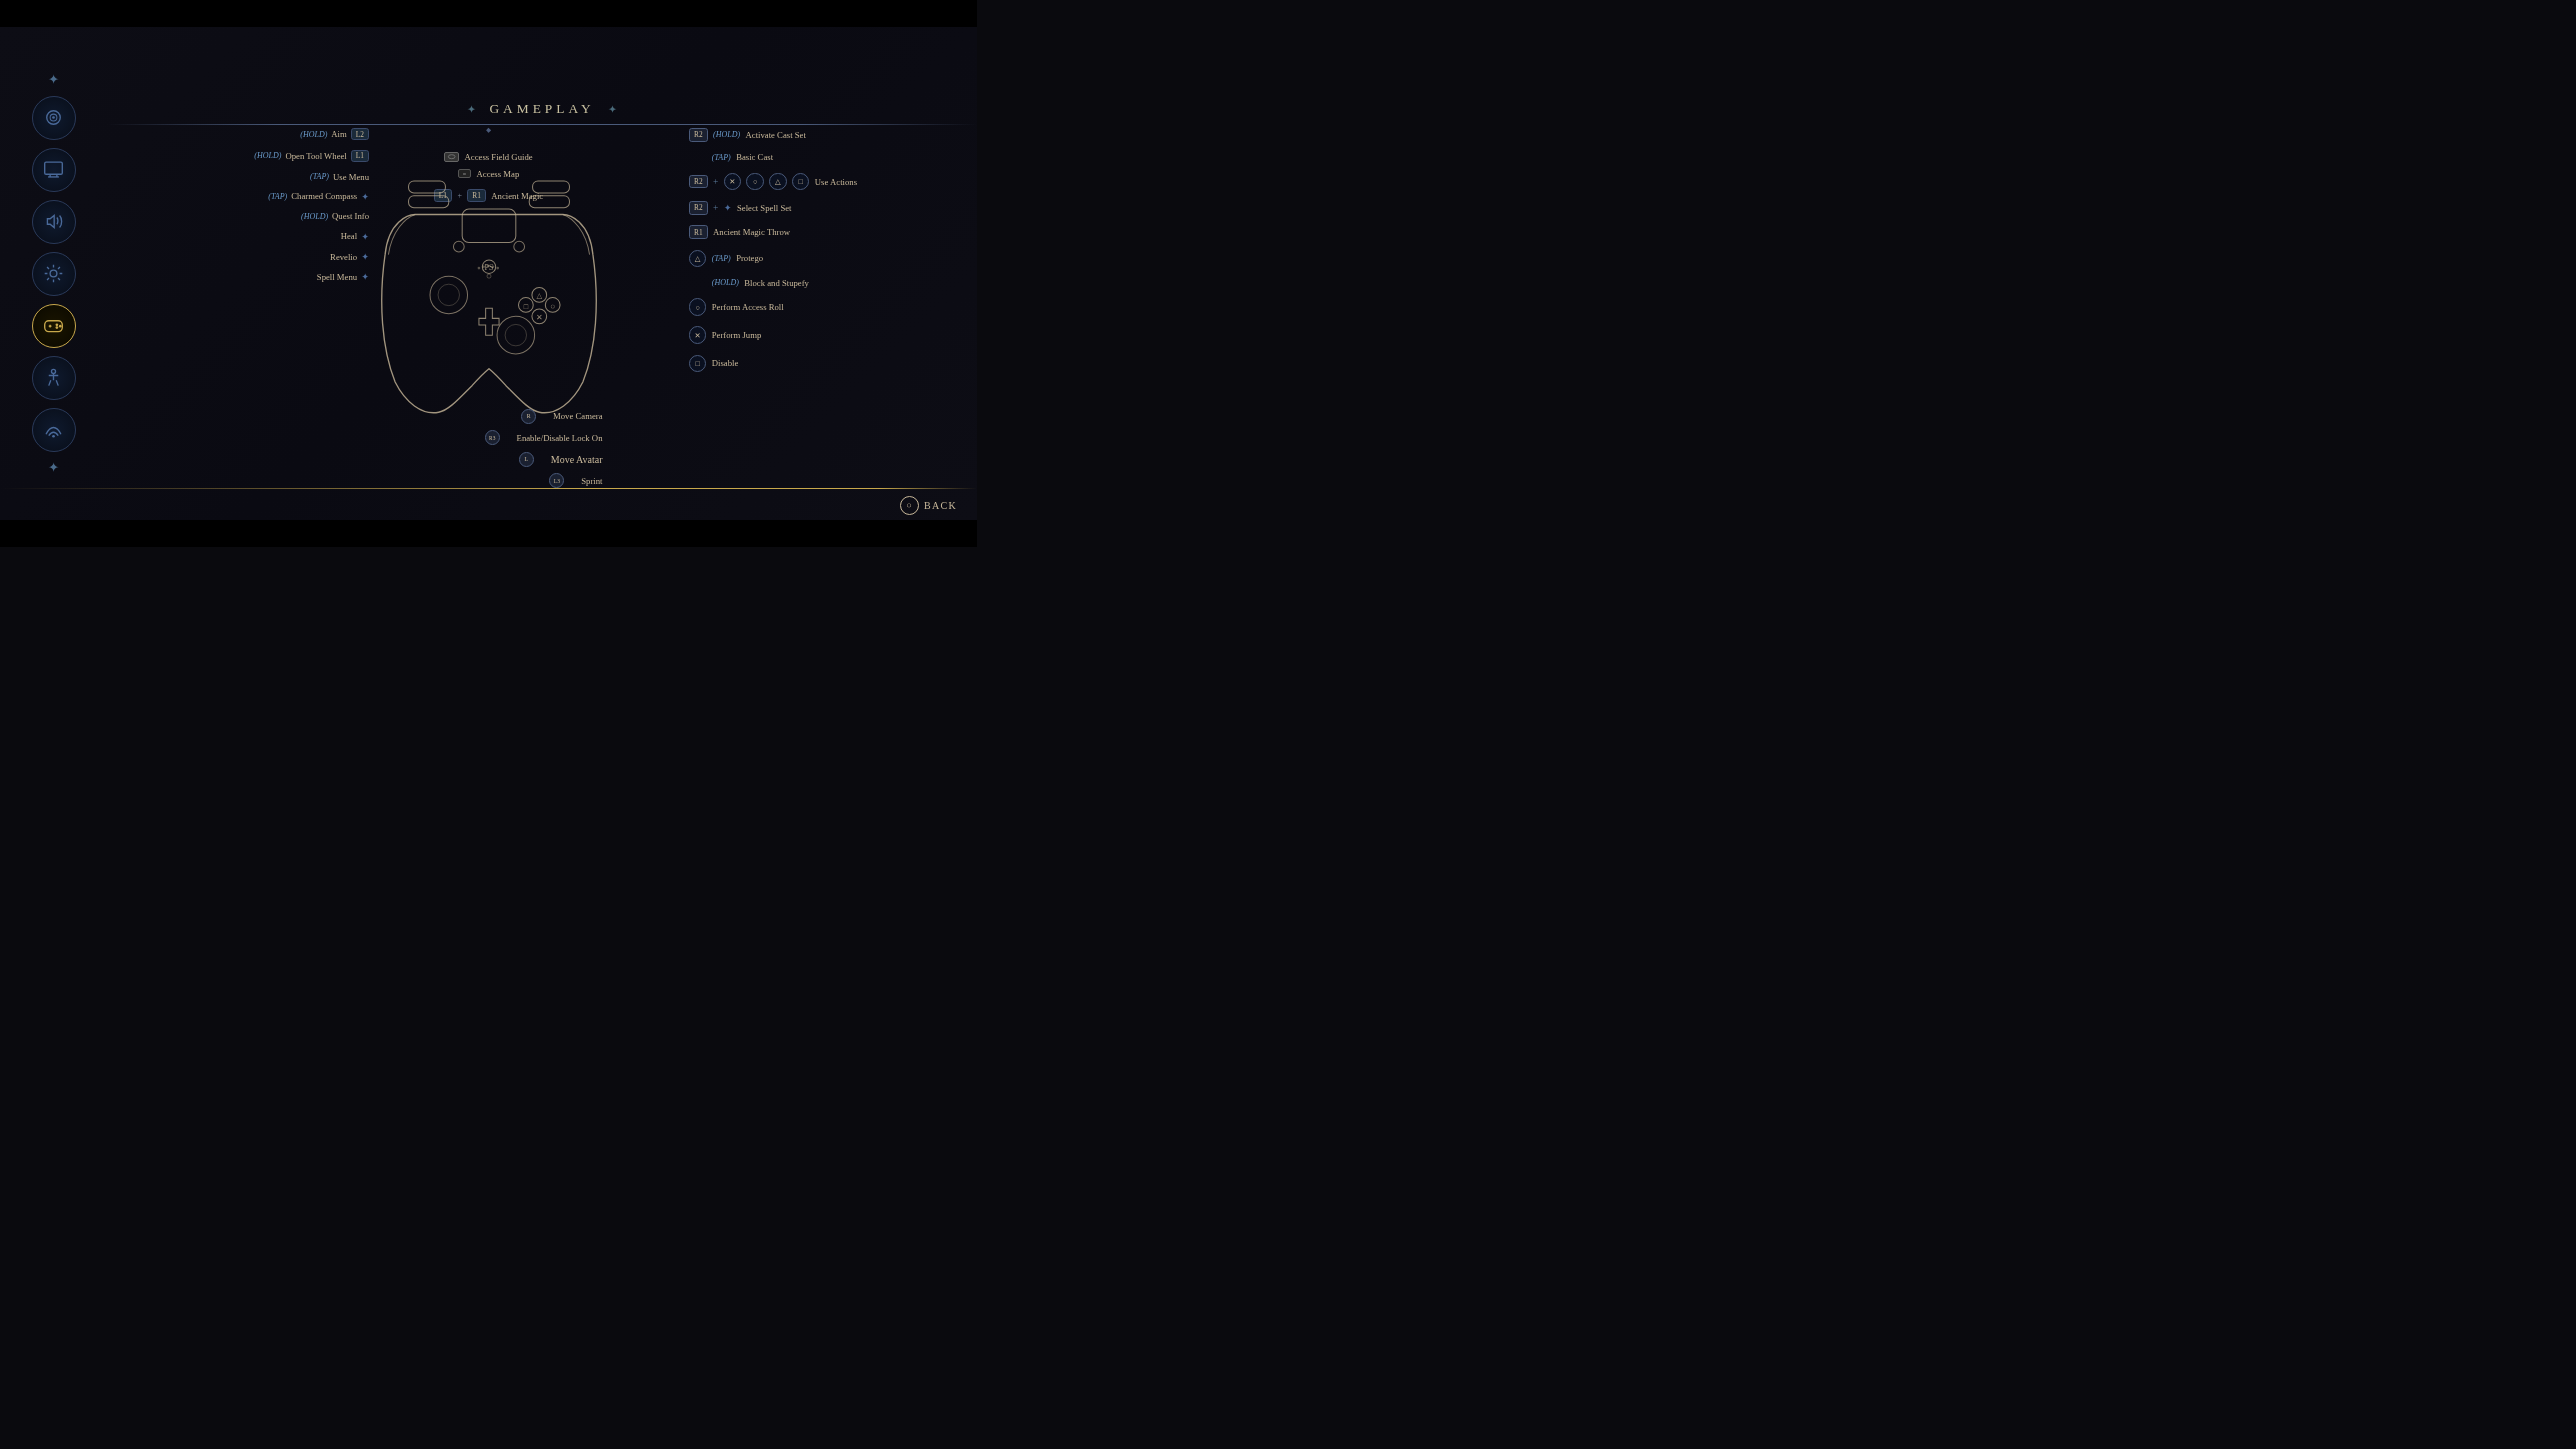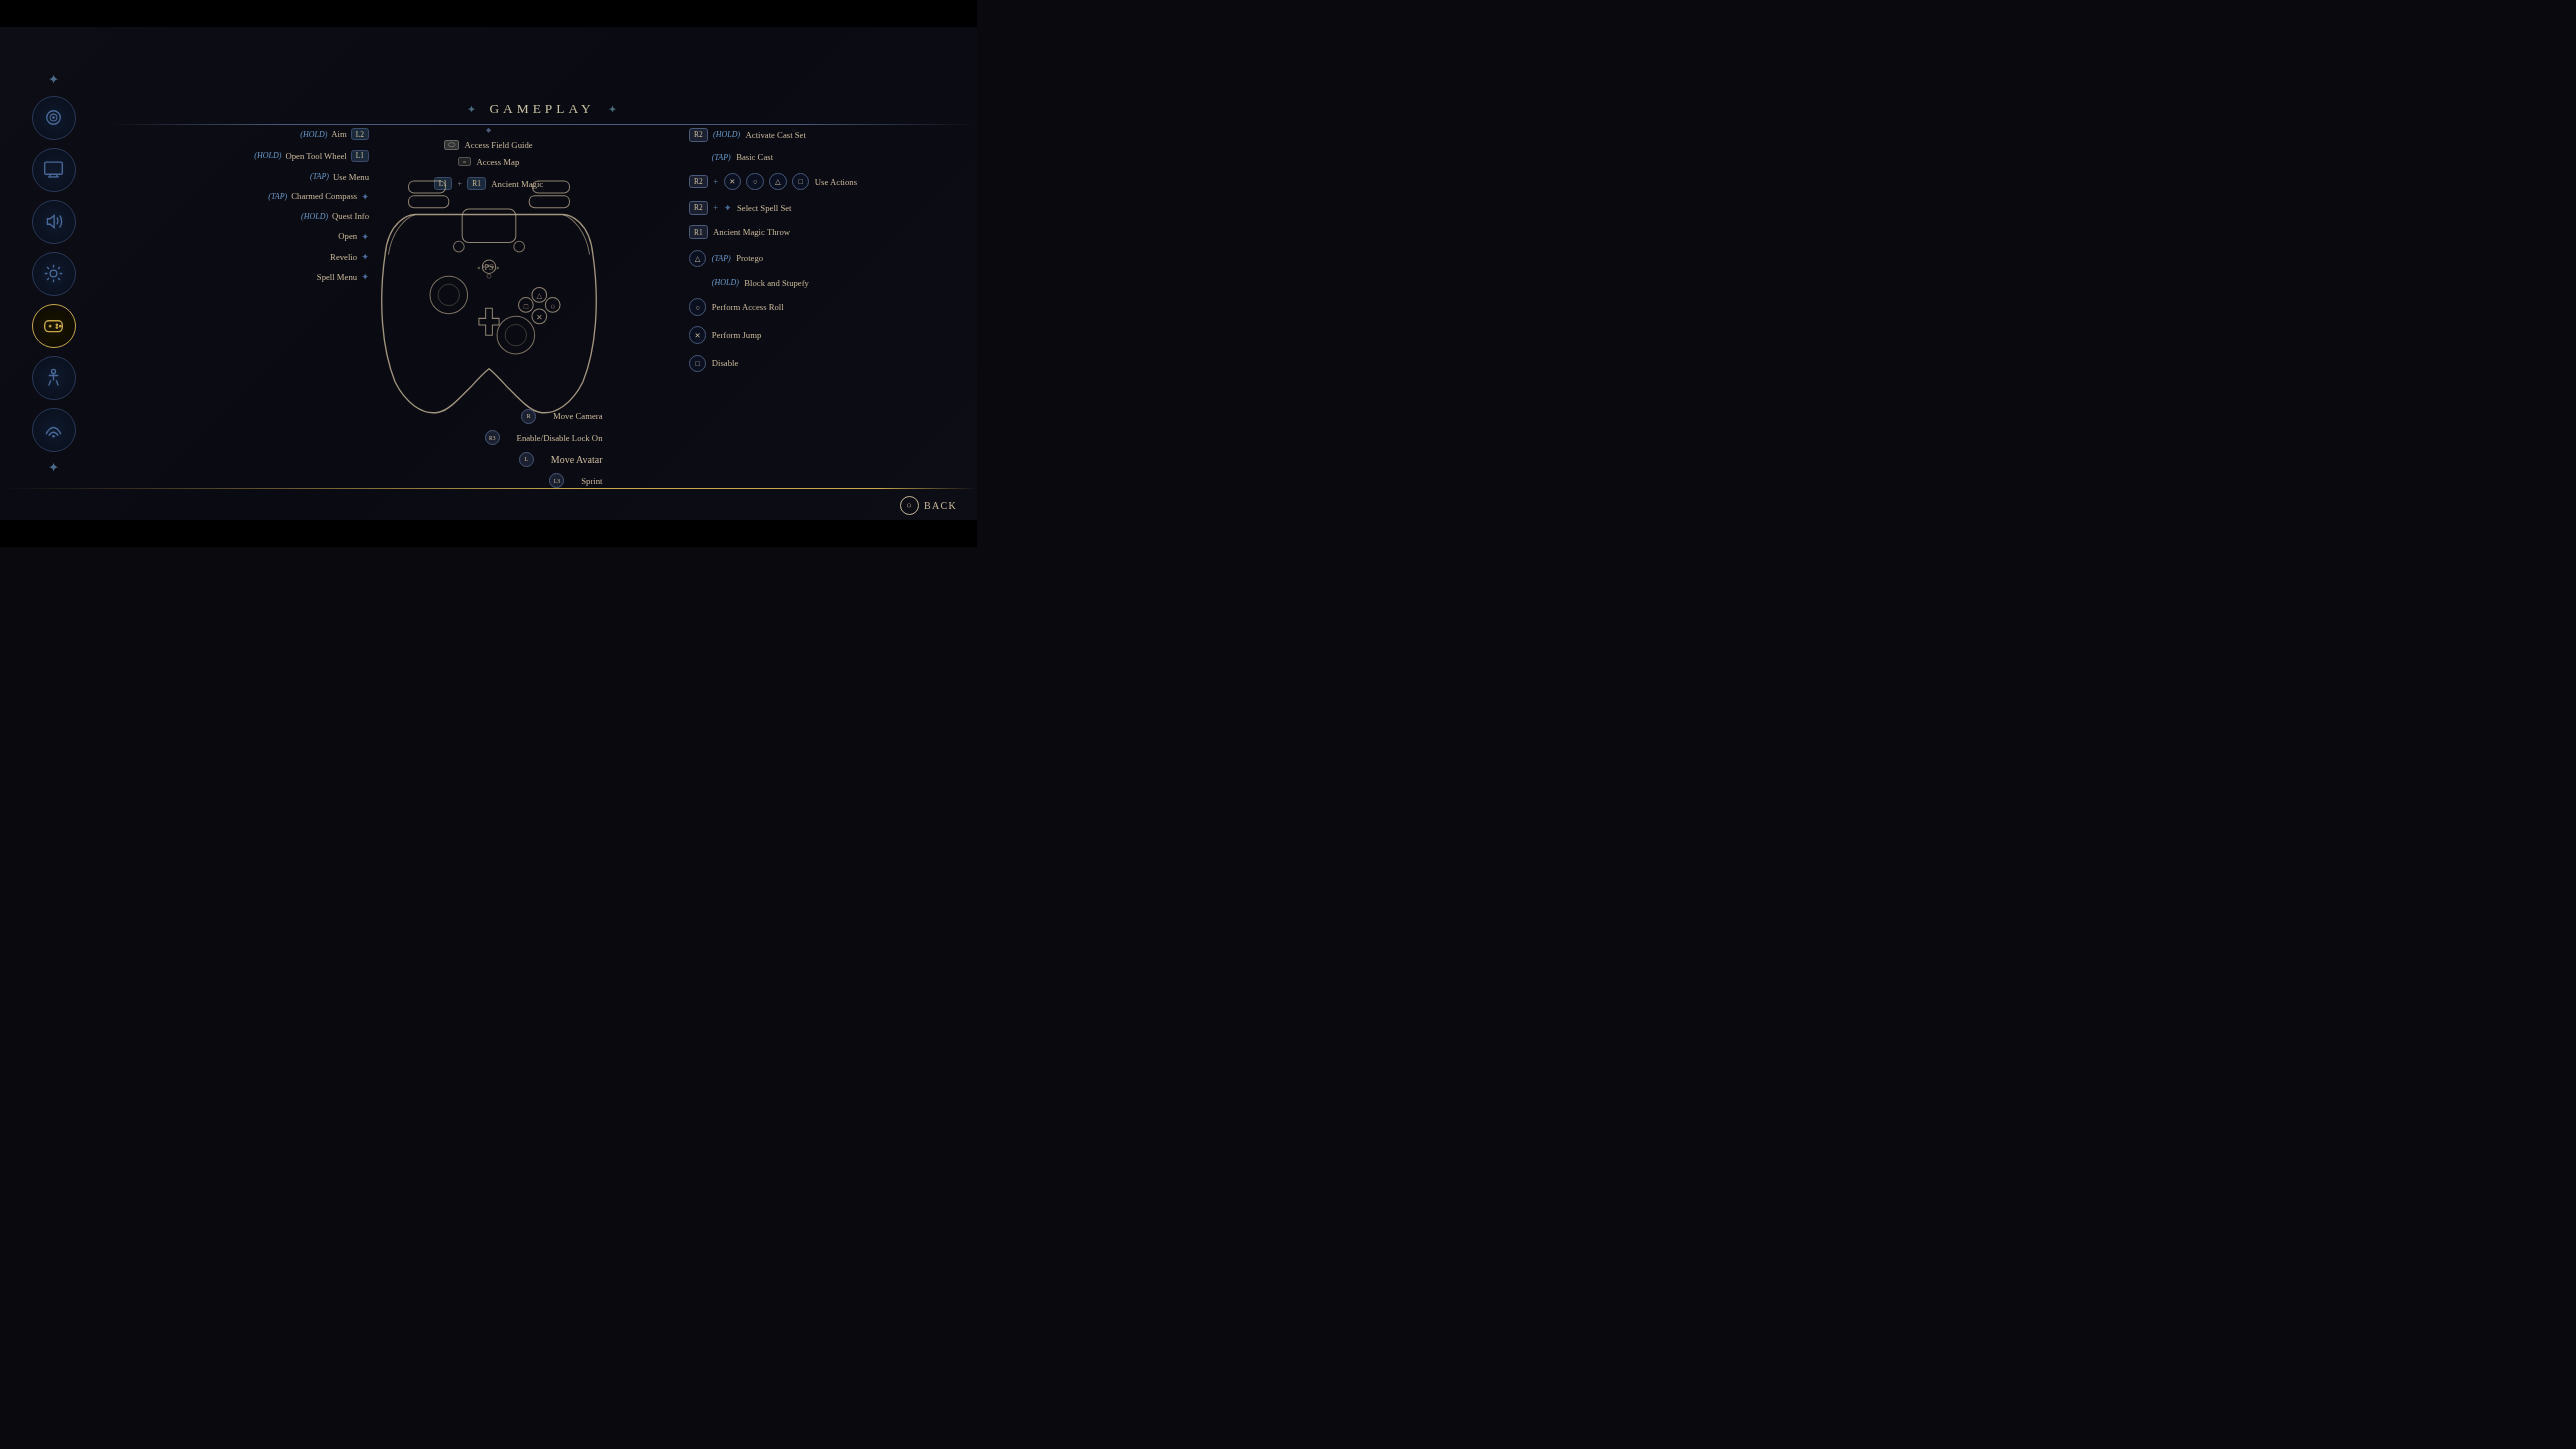--- a/index.html
+++ b/index.html
@@ -410,21 +410,21 @@
 
 
   <div class="section-title-area">
     <span class="section-dpad">✦</span>
     <span class="section-title">GAMEPLAY</span>
     <span class="section-dpad">✦</span>
   </div>
   <div class="section-line"></div>
   <div class="section-line-dot">◆</div>
 
-  <div style="position:absolute; top:113px; left:50%; transform:translateX(-50%); text-align:right; width:228px;">
+  <div style="position:absolute; top:125px; left:50%; transform:translateX(-50%); text-align:right; width:228px;">
 
     <div class="top-control-item" style="justify-content:center; margin-bottom:6.7px;">
       <div style="width:14.8px;height:9.4px;background:#333;border:0.7px solid #666;border-radius:2px;display:inline-flex;align-items:center;justify-content:center;">
         <svg width="9.4" height="5.4" viewBox="0 0 14 8">
             <ellipse cx="7" cy="4" rx="5" ry="3" stroke="#888" stroke-width="1" fill="none"></ellipse>
           </svg>
       </div>
       <span class="text-light" style="font-size:8.7px;">Access Field Guide</span>
     </div>
 
@@ -467,21 +467,21 @@
       <span class="control-label">Charmed Compass</span>
       <span class="dpad-icon">✦</span>
     </div>
 
     <div class="control-item">
       <span class="control-modifier text-blue">(HOLD)</span>
       <span class="control-label">Quest Info</span>
     </div>
 
     <div class="control-item" style="margin-top:5.4px;">
-      <span class="control-label">Open</span>
+      <span class="control-label">Heal</span>
       <span class="dpad-icon">✦</span>
     </div>
 
     <div class="control-item">
       <span class="control-label">Revelio</span>
       <span class="dpad-icon">✦</span>
     </div>
 
     <div class="control-item">
       <span class="control-label">Spell Menu</span>

